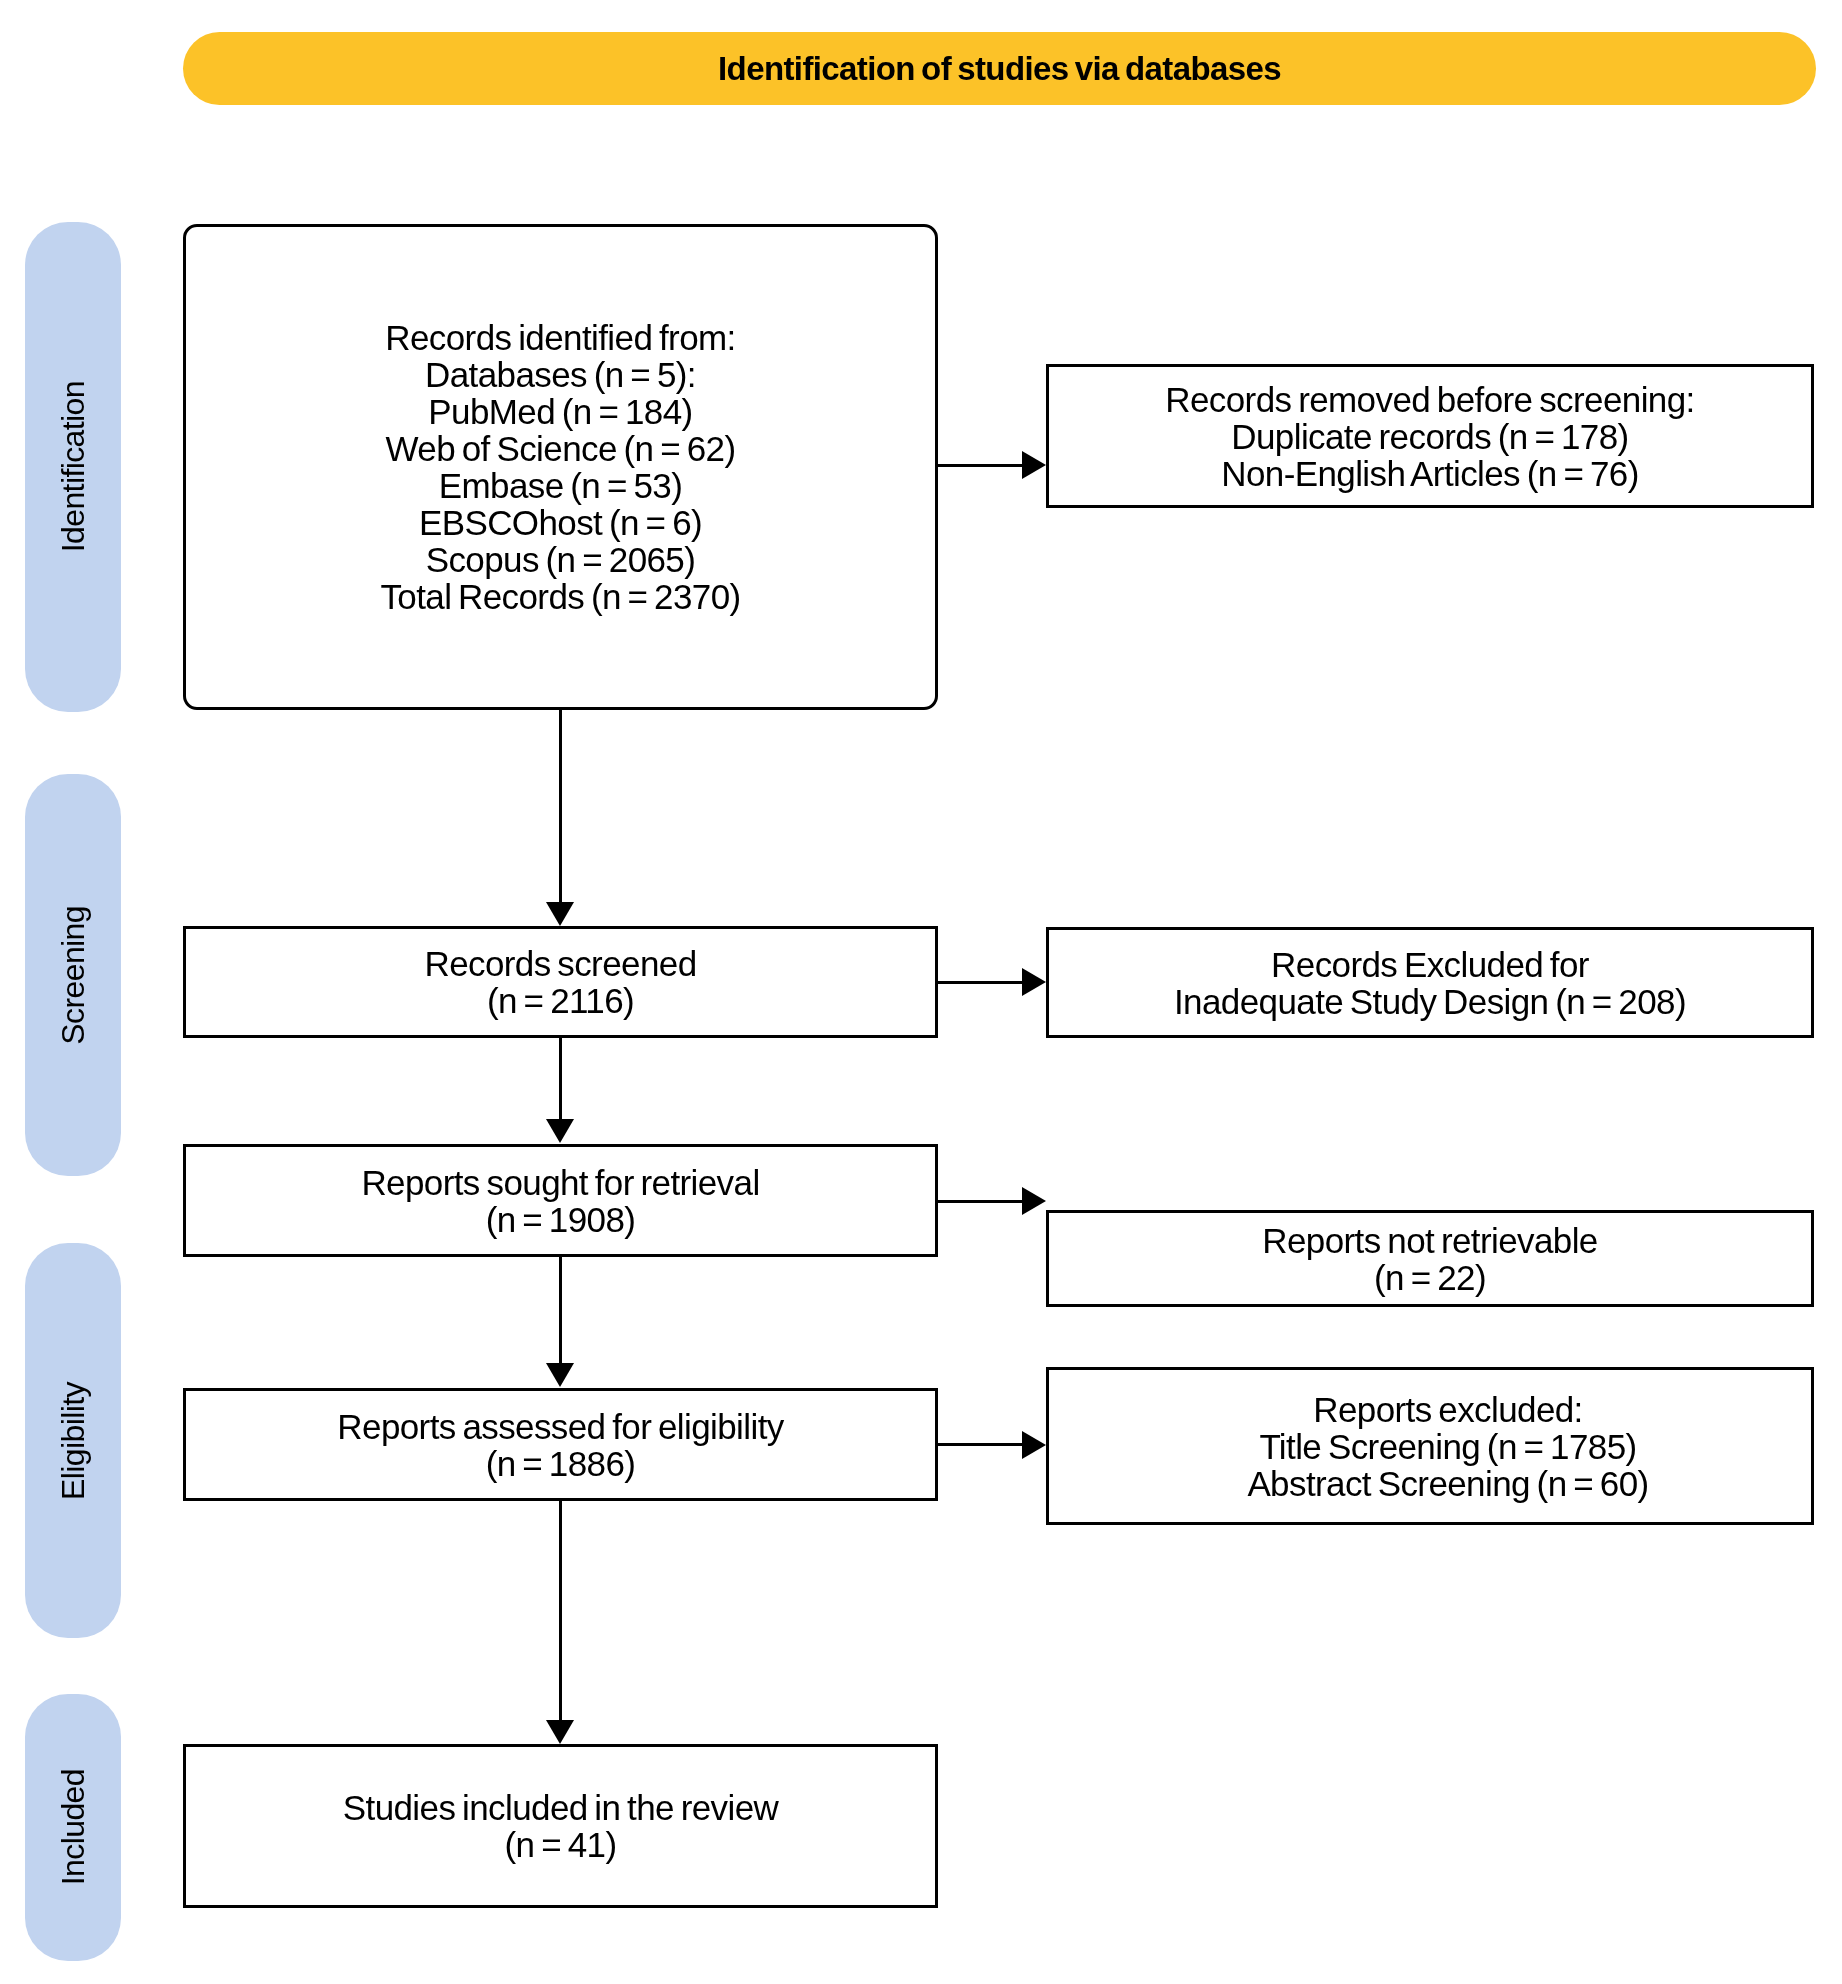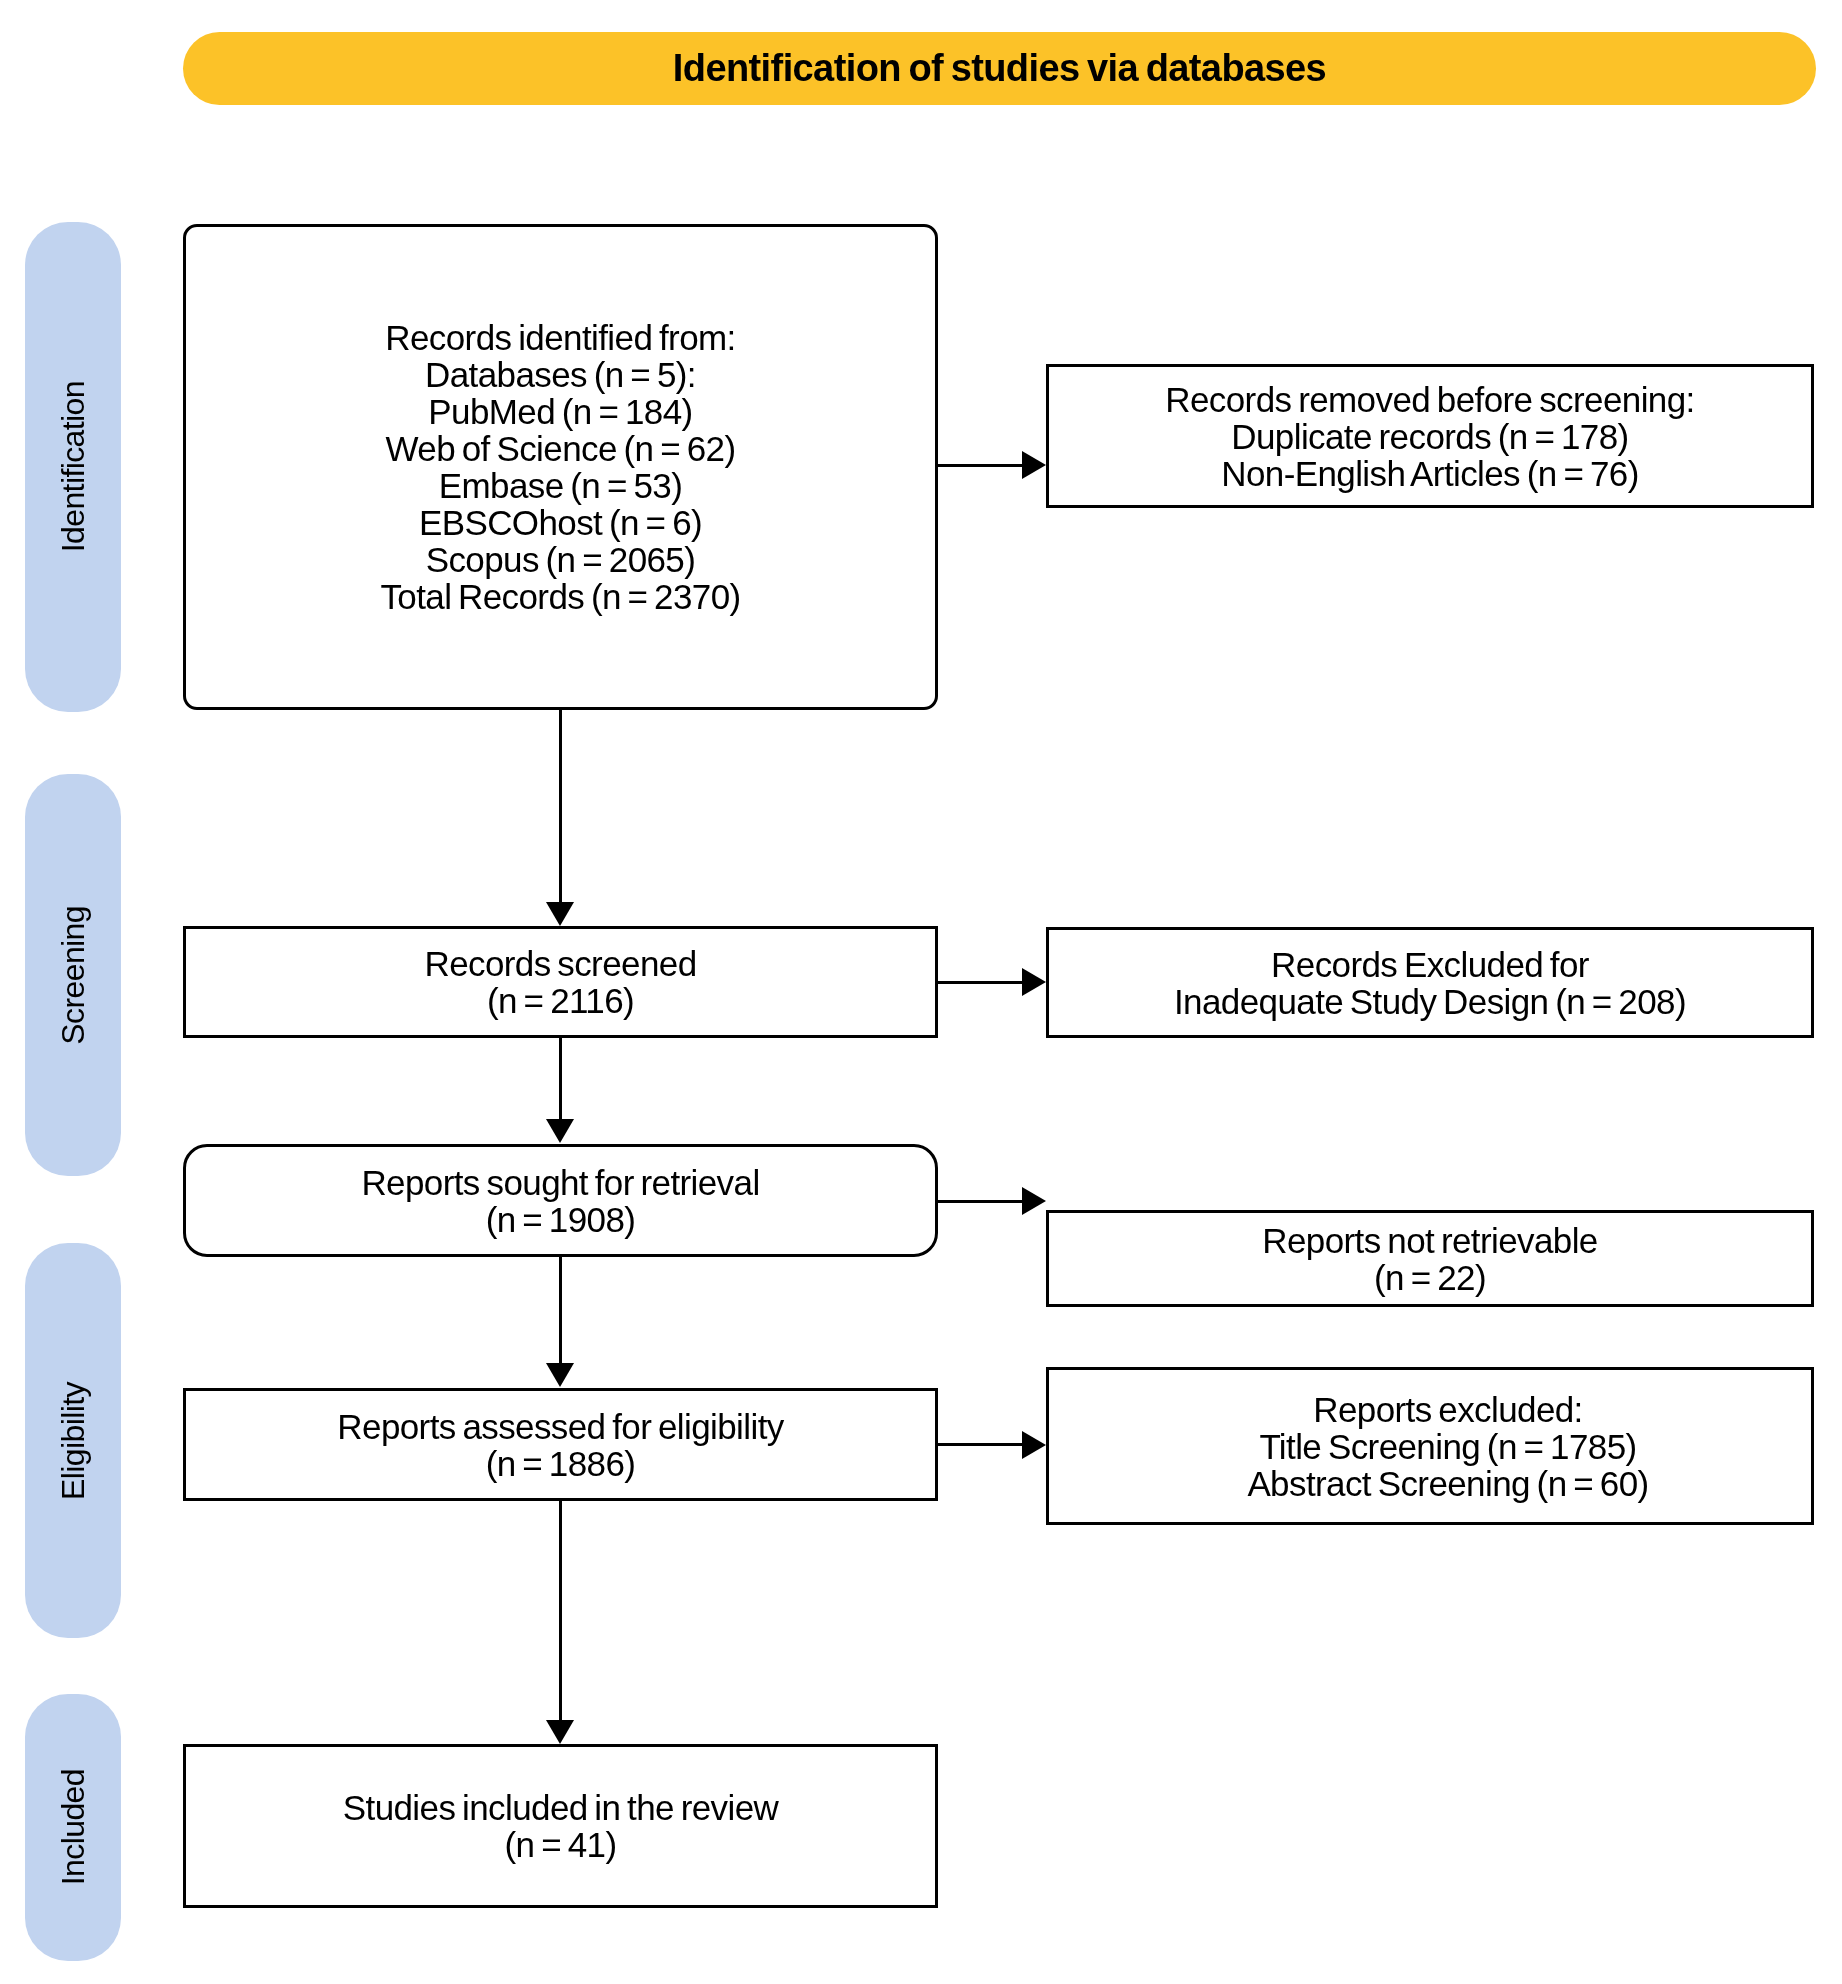--- a/index.html
+++ b/index.html
@@ -19,21 +19,21 @@
     letter-spacing: -0.6px;
   }
   .canvas { position: absolute; inset: 0; }
 
   .banner {
     position: absolute;
     left: 183px; top: 32px; width: 1633px; height: 73px;
     background: var(--banner-bg);
     border-radius: 37px;
     display: flex; align-items: center; justify-content: center;
-    font-size: 38px; font-weight: 700;
+    font-size: 33px; font-weight: 700;
     word-spacing: -2.4px;
   }
 
   .rail {
     position: absolute;
     left: 25px; width: 96px;
     background: var(--rail-bg);
     border-radius: 43px;
     display: flex; align-items: center; justify-content: center;
   }
@@ -56,21 +56,21 @@
     align-items: center; justify-content: center;
     text-align: center;
     font-size: 35px; line-height: 37px;
     word-spacing: -2.4px;
   }
   .main-box { left: 183px;  width: 755px; }
   .side-box { left: 1046px; width: 768px; }
 
   .box-records-identified      { top: 224px;  height: 486px; border-radius: 14px; }
   .box-records-screened        { top: 926px; height: 112px; }
-  .box-reports-sought          { top: 1144px; height: 113px; border-radius: 24px; }
+  .box-reports-sought          { top: 1144px; height: 113px; }
   .box-reports-assessed        { top: 1388px; height: 113px; }
   .box-studies-included        { top: 1744px; height: 164px; }
 
   .box-records-removed         { top: 364px;  height: 144px; }
   .box-records-excluded-design { top: 927px; height: 111px; }
   .box-reports-not-retrievable { top: 1210px; height: 97px; }
   .box-reports-excluded        { top: 1367px; height: 158px; padding-left: 36px; }
 
   .vline { position: absolute; left: 559px; width: 3px; background: var(--border-color); }
   .hline { position: absolute; height: 3px; background: var(--border-color); left: 938px; width: 85px; }

